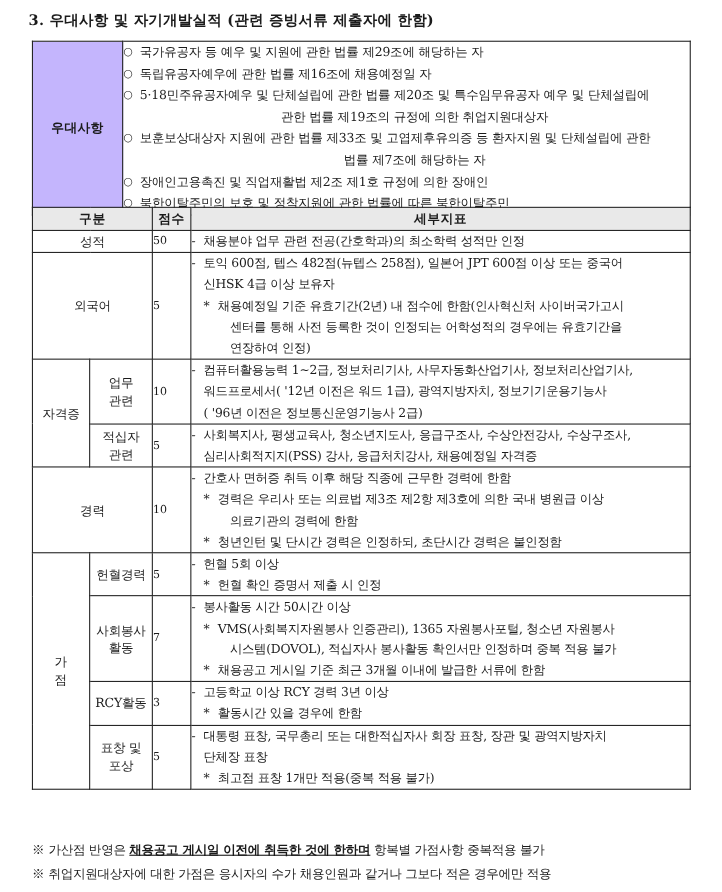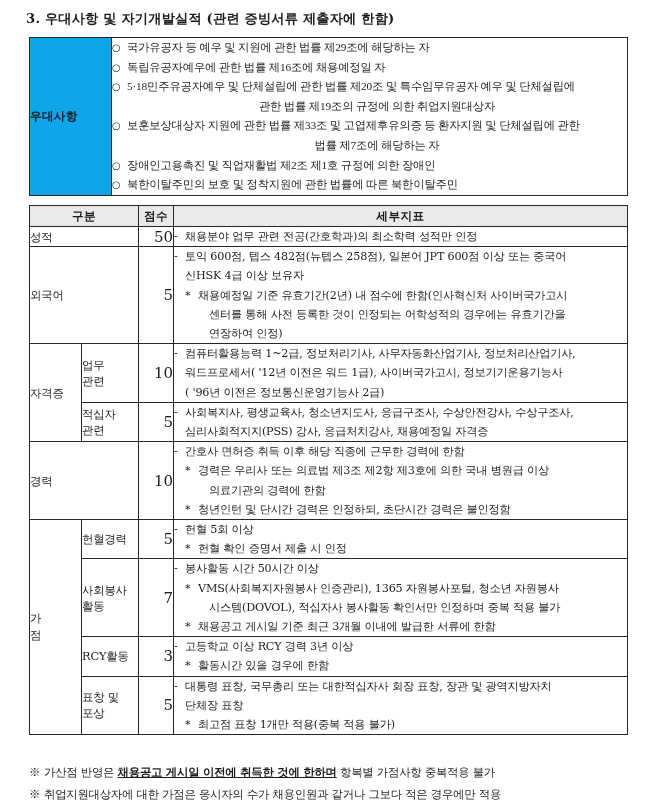--- a/index.html
+++ b/index.html
@@ -42,21 +42,22 @@
     border-collapse: collapse;
     table-layout: fixed;
   }
   .pref-table td {
     border: 1px solid #262626;
     vertical-align: middle;
     padding: 0;
   }
   .pref-label {
     width: 81px;
-    background: #0ea5e9;
+    background: #c4b5fd;
+    text-align: center;
     font-size: 11.6px;
     font-weight: bold;
     letter-spacing: 0.3px;
   }
   .pref-body {
     padding: 6px 8px 7px 8px;
   }
   .pref-item {
     display: flex;
     align-items: flex-start;
@@ -65,33 +66,32 @@
     letter-spacing: -0.15px;
   }
   .pref-bullet {
     flex: 0 0 auto;
     width: 15px;
     font-size: 10px;
     line-height: 19.6px;
   }
   .pref-text {
     flex: 1 1 auto;
-    font-family: Liberation Serif, serif;
   }
   .pref-text .cont {
     display: block;
     padding-left: 0;
     text-align: center;
   }
 
   
   .score-table {
     position: absolute;
     left: 29px;
-    top: 205px;
+    top: 188px;
     width: 599px;
     border-collapse: collapse;
     table-layout: fixed;
   }
   .score-table th,
   .score-table td {
     border: 1px solid #262626;
     padding: 0;
     vertical-align: middle;
   }
@@ -101,28 +101,28 @@
     font-weight: bold;
     height: 20px;
     letter-spacing: 0.5px;
   }
   .col-cat   { width: 52px; }
   .col-sub   { width: 57px; }
   .col-score { width: 35px; }
 
   .cell-cat,
   .cell-sub {
-    text-align: left;
+    text-align: center;
     font-size: 11.4px;
     line-height: 16px;
     letter-spacing: -0.2px;
   }
   .cell-score {
-    text-align: right;
-    font-size: 15px;
+    text-align: left;
+    font-size: 10px;
   }
   .cell-cat.vert {
     font-size: 11.4px;
     line-height: 17px;
     letter-spacing: 0.5px;
   }
   .cell-cat.vert .ch { display: block; }
 
   .cell-detail {
     padding: 5px 6px 6px 8px;
@@ -279,21 +279,21 @@
         <td class="cell-sub">
           <span>업무</span><br>
           <span>관련</span>
         </td>
         <td class="cell-score">10</td>
         <td class="cell-detail">
           <div class="dline">
             <span class="dmark">-</span>
             <span class="dtext">
               <span>컴퓨터활용능력 1~2급, 정보처리기사, 사무자동화산업기사, 정보처리산업기사,</span>
-              <span class="cont">워드프로세서( '12년 이전은 워드 1급), 사이버국가고시, 정보기기운용기능사</span>
+              <span class="cont">워드프로세서( '12년 이전은 워드 1급), 광역지방자치, 정보기기운용기능사</span>
               <span class="cont">( '96년 이전은 정보통신운영기능사 2급)</span>
             </span>
           </div>
         </td>
       </tr>
 
       <tr>
         <td class="cell-sub">
           <span>적십자</span><br>
           <span>관련</span>

